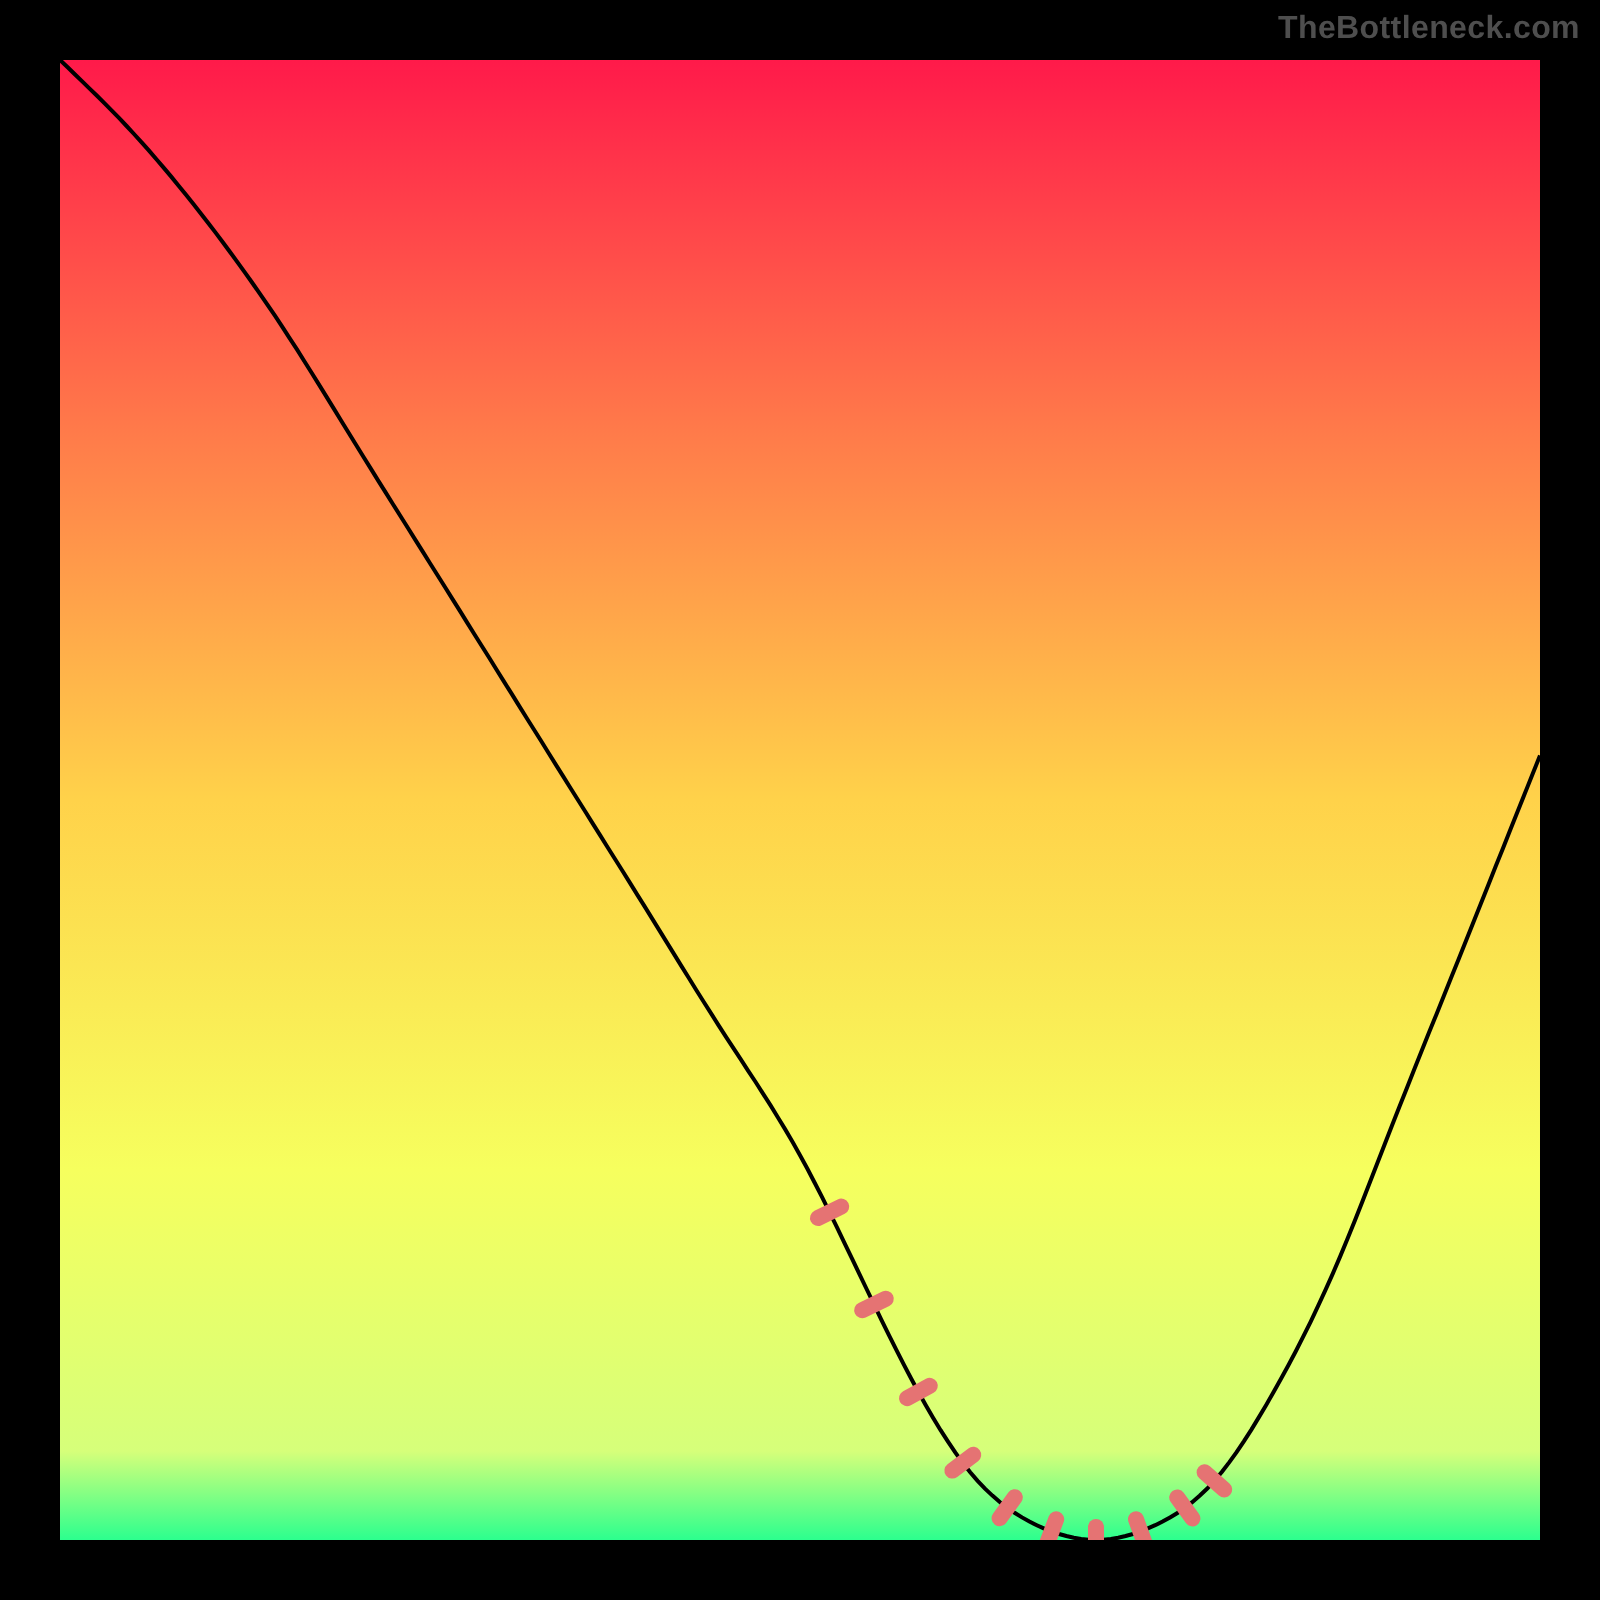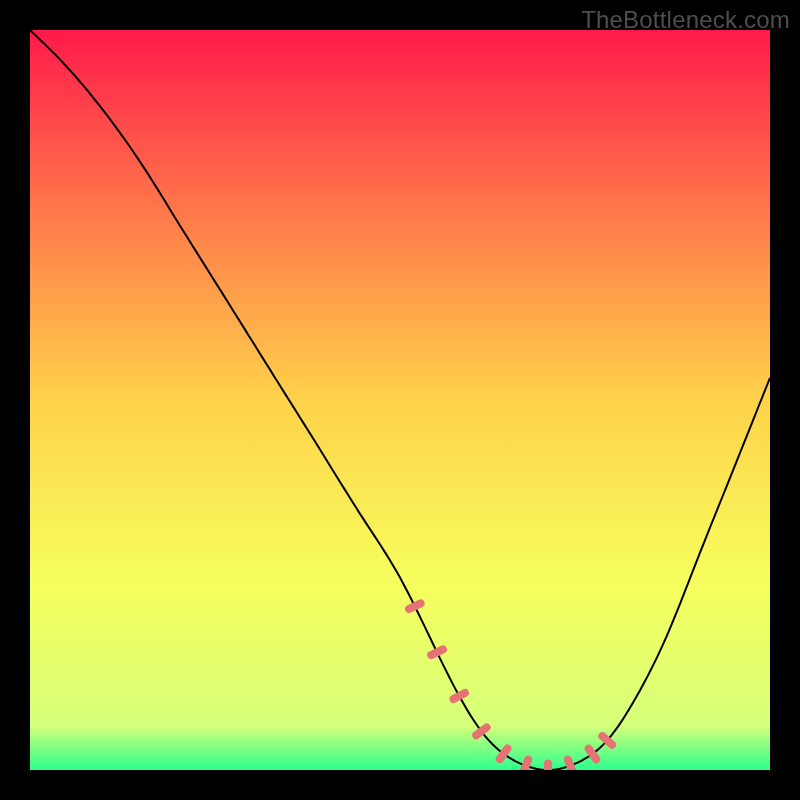--- a/index.html
+++ b/index.html
@@ -14,22 +14,22 @@
     position: relative;
     width: 800px;
     height: 800px;
     background: #000;
   }
   .watermark {
     position: absolute;
     top: 6px;
     right: 10px;
     font-family: Arial, Helvetica, sans-serif;
-    font-size: 24px;
-    font-weight: normal;
+    font-size: 16px;
+    font-weight: bold;
     color: #4e4e4e;
     letter-spacing: 0.2px;
   }
   .plot-area {
     position: absolute;
     left: 30px;
     top: 30px;
     width: 740px;
     height: 740px;
   }

